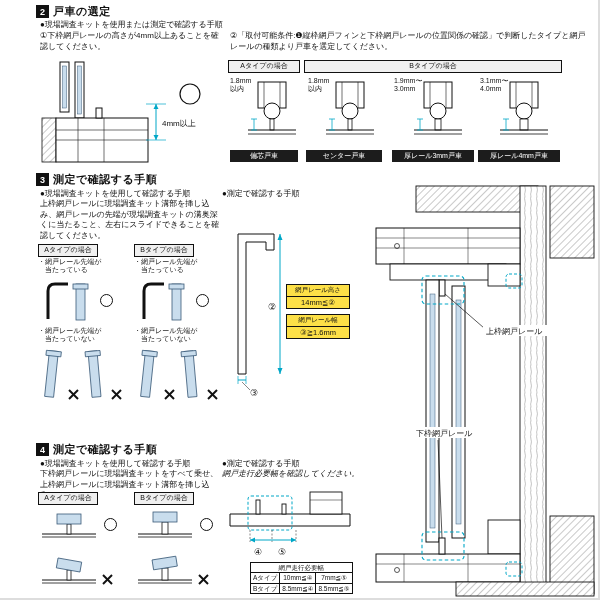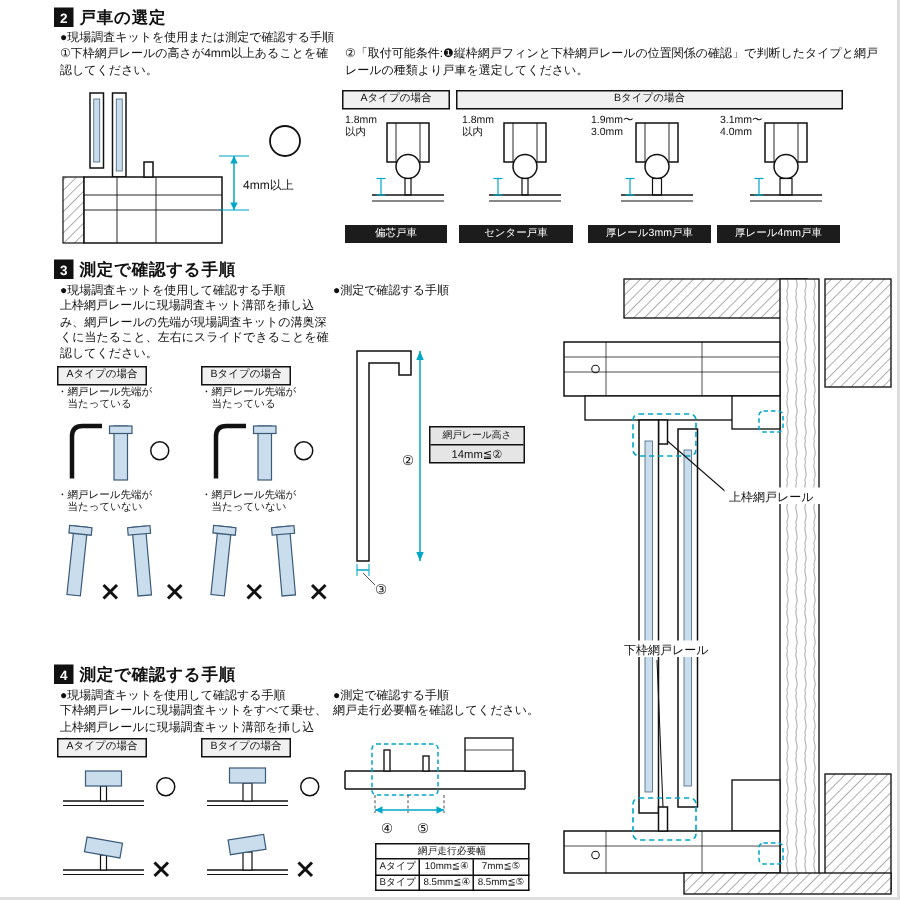--- a/index.html
+++ b/index.html
@@ -12,21 +12,21 @@
   .sec-title { font-size:11px; font-weight:bold; letter-spacing:0.5px; }
   .bullet { font-size:8px; font-weight:normal; }
   .txt { font-size:8px; line-height:1.32; }
   .pre { white-space:pre-line; }
   .panel-head { border:1px solid #111; background:#f0f0f0; font-size:7px; text-align:center; padding:1px 2px; line-height:1.25; }
   .roller-label { position:absolute; background:#1c1c1c; color:#fff; font-size:7px; text-align:center; padding:2px 0; line-height:1.1; }
   .dimtxt { font-size:7px; line-height:1.15; white-space:pre-line; }
   .row { display:flex; align-items:center; }
   .row-end { display:flex; align-items:flex-end; gap:3px; }
   .ok-circle { width:13px; height:13px; border:1.6px solid #111; border-radius:50%; flex:0 0 auto; }
-  .callout { position:absolute; width:64px; border:1px solid #111; background:#e5e5e5; text-align:center; }
+  .callout { position:absolute; width:64px; border:1px solid #111; background:#fde047; text-align:center; }
   .callout .cl-label { font-size:6.5px; padding:1px 0; }
   .callout .cl-val { font-size:7.5px; border-top:1px solid #111; padding:1px 0; }
   table.spec { border-collapse:collapse; background:#fff; }
   table.spec td { border:1px solid #111; font-size:6.5px; text-align:center; padding:1px 2px; line-height:1.15; }
 </style>
 </head>
 <body>
 
 <div class="page">
 
@@ -226,20 +226,24 @@
     <line x1="10" y1="154" x2="18" y2="154" stroke="#00a7c7" stroke-width="1"></line>
     <line x1="10" y1="150" x2="10" y2="158" stroke="#00a7c7" stroke-width="0.7"></line>
     <line x1="18" y1="150" x2="18" y2="158" stroke="#00a7c7" stroke-width="0.7"></line>
     <line x1="14" y1="156" x2="22" y2="164" stroke="#111" stroke-width="0.5"></line>
     <text x="22" y="170" font-size="9" fill="#111">③</text>
   </svg>
 
   <div class="callout" style="left:286px; top:284px;">
     <div class="cl-label">網戸レール高さ</div>
     <div class="cl-val">14mm≦②</div>
+  </div>
+  <div class="callout" style="left:286px; top:314px;">
+    <div class="cl-label">網戸レール幅</div>
+    <div class="cl-val">③≧1.6mm</div>
   </div>
 
   <svg class="abs" style="left:360px; top:182px;" width="236" height="416">
     <rect x="56" y="4" width="122" height="26" fill="url(#ph)" stroke="#111" stroke-width="0.9"></rect>
     <rect x="160" y="4" width="26" height="408" fill="url(#pw)" stroke="#111" stroke-width="0.9"></rect>
     <rect x="190" y="4" width="44" height="72" fill="url(#ph)" stroke="#111" stroke-width="0.9"></rect>
     <rect x="190" y="334" width="44" height="78" fill="url(#ph)" stroke="#111" stroke-width="0.9"></rect>
     <rect x="16" y="46" width="144" height="36" fill="#fff" stroke="#111" stroke-width="1"></rect>
     <line x1="16" y1="56" x2="160" y2="56" stroke="#111" stroke-width="0.5"></line>
     <line x1="16" y1="66" x2="160" y2="66" stroke="#111" stroke-width="0.5"></line>
@@ -324,21 +328,21 @@
         <rect x="17" y="10" width="24" height="10" fill="#c9dded" stroke="#3a5a78" stroke-width="0.8"></rect>
       </g>
     </svg>
     <svg width="13" height="13">
       <line x1="2" y1="2" x2="11" y2="11" stroke="#111" stroke-width="2"></line>
       <line x1="11" y1="2" x2="2" y2="11" stroke="#111" stroke-width="2"></line>
     </svg>
   </div>
 
   <div class="abs bullet" style="left:222px; top:458px;">●測定で確認する手順</div>
-  <div class="abs txt" style="left:222px; top:469px; width:140px;">網戸走行必要幅を確認してください。</div>
+  <div class="abs txt" style="left:222px; top:469px; width:140px;font-style:italic;">網戸走行必要幅を確認してください。</div>
 
   <svg class="abs" style="left:226px; top:484px;" width="128" height="76">
     <line x1="4" y1="30" x2="124" y2="30" stroke="#111" stroke-width="1"></line>
     <line x1="4" y1="42" x2="124" y2="42" stroke="#111" stroke-width="1"></line>
     <line x1="4" y1="30" x2="4" y2="42" stroke="#111" stroke-width="1"></line>
     <line x1="124" y1="30" x2="124" y2="42" stroke="#111" stroke-width="1"></line>
     <rect x="30" y="16" width="4" height="14" fill="#fff" stroke="#111" stroke-width="0.9"></rect>
     <rect x="56" y="20" width="4" height="10" fill="#fff" stroke="#111" stroke-width="0.9"></rect>
     <rect x="84" y="8" width="32" height="22" fill="#fff" stroke="#111" stroke-width="0.9"></rect>
     <line x1="84" y1="16" x2="116" y2="16" stroke="#111" stroke-width="0.5"></line>

